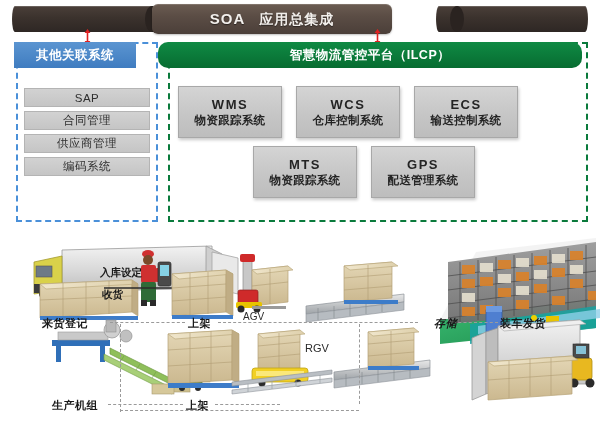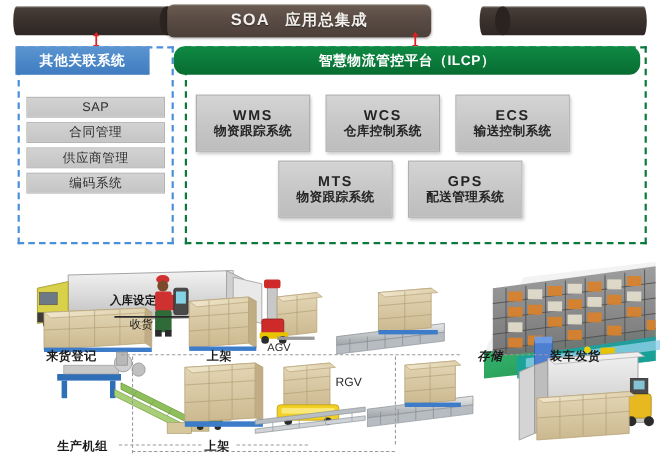--- a/index.html
+++ b/index.html
@@ -474,21 +474,21 @@
     <div class="dash-h" style="left:110px;top:90px;width:75px;"></div>
     <div class="dash-h" style="left:218px;top:90px;width:200px;"></div>
     <div class="dash-h" style="left:453px;top:90px;width:45px;"></div>
     <div class="dash-v" style="left:120px;top:92px;height:88px;"></div>
     <div class="dash-v" style="left:359px;top:92px;height:80px;"></div>
     <div class="dash-h" style="left:120px;top:178px;width:239px;"></div>
     <div class="dash-h" style="left:108px;top:172px;width:75px;"></div>
     <div class="dash-h" style="left:215px;top:172px;width:65px;"></div>
 
     <div class="ill-small" style="left:100px;top:34px;font-size:10.5px;font-weight:bold;color:#1a1a1a;">入库设定</div>
-    <div class="ill-small" style="left:118px;top:56px;font-size:10.5px;font-weight:normal;color:#1a1a1a;">收货</div>
+    <div class="ill-small" style="left:102px;top:56px;font-size:10.5px;font-weight:bold;color:#1a1a1a;">收货</div>
 
     <div class="ill-label" style="left:42px;top:84px;">来货登记</div>
     <div class="ill-label" style="left:188px;top:84px;">上架</div>
     <div class="ill-small" style="left:243px;top:79px;font-size:10px;color:#2a2a2a;">AGV</div>
     <div class="ill-label italic" style="left:434px;top:84px;">存储</div>
     <div class="ill-label" style="left:500px;top:84px;">装车发货</div>
 
     <div class="ill-label" style="left:52px;top:166px;">生产机组</div>
     <div class="ill-label" style="left:186px;top:166px;">上架</div>
     <div class="ill-small" style="left:305px;top:110px;font-size:11px;color:#2a2a2a;">RGV</div>

